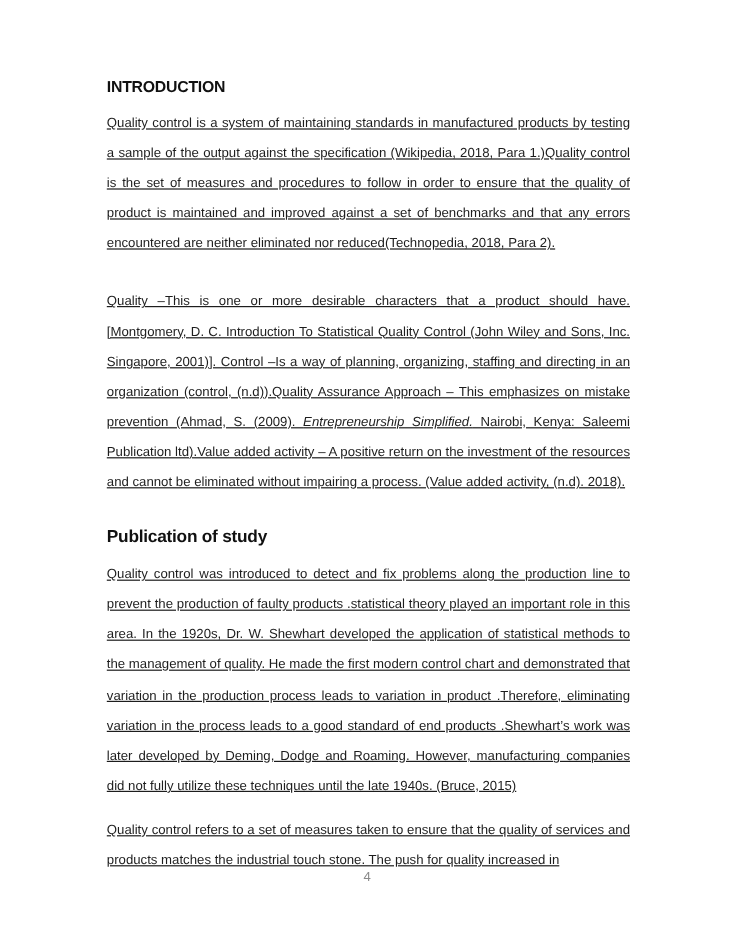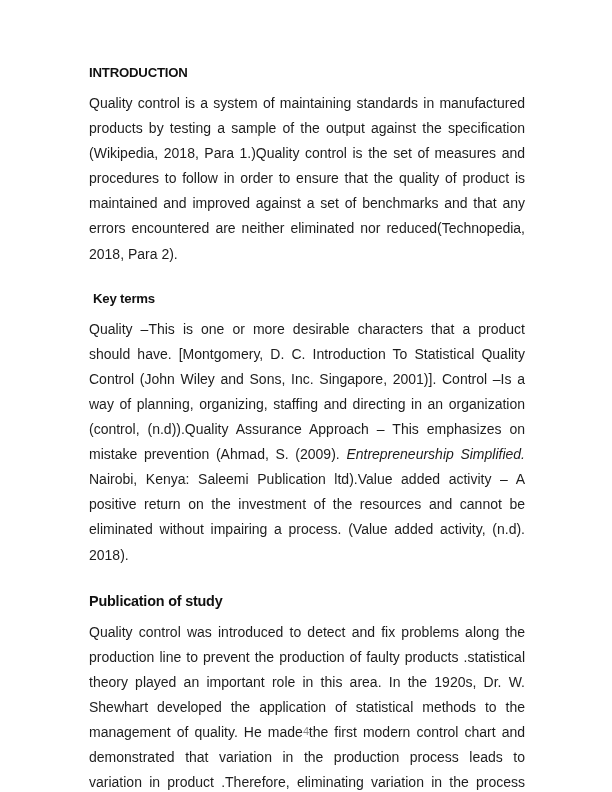--- a/index.html
+++ b/index.html
@@ -58,28 +58,29 @@
     padding-left: 4px;
   }
 
   h3.doc-heading {            
     font-size: 14.4px;
     line-height: 18px;
     margin-bottom: 10px;
   }
 
   p.doc-para {
-    font-size: 14px;
+    font-size: 11px;
     line-height: 25.1px;
     text-align: justify;
     text-justify: inter-word;
     margin: 0;
     padding: 0;
     color: #1d1d1d;
     word-spacing: 0px;
+    text-decoration: underline;
   }
 
   p.doc-para em {
     font-style: italic;
   }
 
   .spacer-lg { height: 23px; }
   .spacer-md { height: 24px; }
   .spacer-sm { height: 12px; }
 
@@ -99,21 +100,20 @@
 
 <div class="page">
 
   <div class="content">
 
     <h1 class="doc-heading">INTRODUCTION</h1>
     <p class="doc-para">Quality control is a system of maintaining standards in manufactured products by testing a sample of the output against the specification (Wikipedia, 2018, Para 1.)Quality control is the set of measures and procedures to follow in order to ensure that the quality of product is maintained and improved against a set of benchmarks and that any errors encountered are neither eliminated nor reduced(Technopedia, 2018, Para 2).</p>
 
     <div class="spacer-lg"></div>
 
-    <h2 class="doc-heading"> Key terms</h2>
     <p class="doc-para"><span>Quality –This is one or more desirable characters that a product should have. [Montgomery, D. C. Introduction To Statistical Quality Control (John Wiley and Sons, Inc. Singapore, 2001)]. Control –Is a way of planning, organizing, staffing and directing in an organization (control, (n.d)).Quality Assurance Approach – This emphasizes on mistake prevention (Ahmad, S. (2009). </span><em>Entrepreneurship Simplified.</em><span> Nairobi, Kenya: Saleemi Publication ltd).Value added activity – A positive return on the investment of the resources and cannot be eliminated without impairing a process. (Value added activity, (n.d). 2018).</span></p>
 
     <div class="spacer-md"></div>
 
     <h3 class="doc-heading">Publication of study</h3>
     <p class="doc-para">Quality control was introduced to detect and fix problems along the production line to prevent the production of faulty products .statistical theory played an important role in this area. In the 1920s, Dr. W. Shewhart developed the application of statistical methods to the management of quality. He made the first modern control chart and demonstrated that variation in the production process leads to variation in product .Therefore, eliminating variation in the process leads to a good standard of end products .Shewhart’s work was later developed by Deming, Dodge and Roaming. However, manufacturing companies did not fully utilize these techniques until the late 1940s. (Bruce, 2015)</p>
 
     <div class="spacer-sm"></div>
 
     <p class="doc-para">Quality control refers to a set of measures taken to ensure that the quality of services and products matches the industrial touch stone. The push for quality increased in</p>

